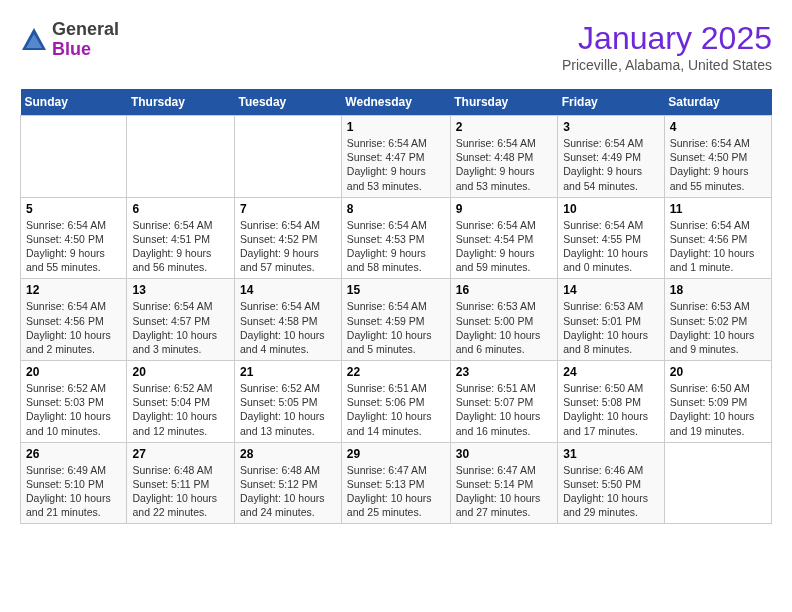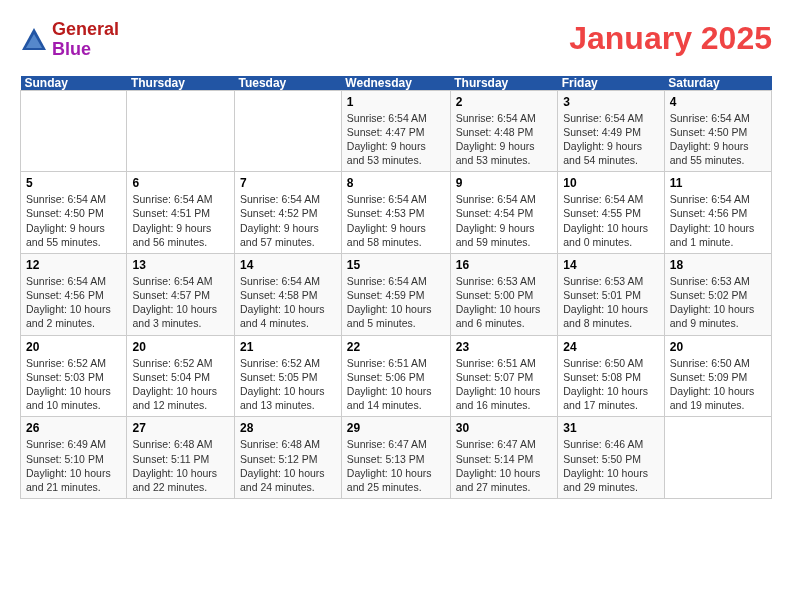--- a/index.html
+++ b/index.html
@@ -21,54 +21,54 @@
       align-items: center;
     }
     .logo-text {
       display: flex;
       flex-direction: column;
       line-height: 1.1;
     }
     .logo-general {
       font-size: 18px;
       font-weight: bold;
-      color: #b91c1c;
+      color: #404040;
     }
     .logo-blue {
       font-size: 18px;
       font-weight: bold;
       color: #a21caf;
     }
     .logo-icon {
       width: 28px;
       height: 28px;
       margin-right: 4px;
     }
     .title-block {
       text-align: right;
     }
     .title-block h1 {
       font-size: 32px;
-      font-weight: bold;
-      color: #ef4444;
+      font-weight: normal;
+      color: #6d28d9;
     }
     .title-block h2 {
       font-size: 14px;
       font-weight: normal;
       color: #555;
     }
     table {
       width: 100%;
       border-collapse: collapse;
       font-size: 10.5px;
     }
     thead tr th {
       background-color: #2255a4;
       color: #fff;
-      padding: 0 4px;
+      padding: 6px 4px;
       text-align: left;
       font-size: 12px;
       font-weight: bold;
     }
     tbody tr td {
       border: 1px solid #ccc;
       vertical-align: top;
       padding: 4px 5px;
       width: 113px;
       min-height: 70px;
@@ -102,20 +102,21 @@
       <polygon points="14,2 26,24 2,24" fill="#2255a4"></polygon>
       <polygon points="14,8 22,22 6,22" fill="#5588cc"></polygon>
     </svg>
     <div class="logo-text">
       <span class="logo-general">General</span>
       <span class="logo-blue">Blue</span>
     </div>
   </div>
   <div class="title-block">
     <h1>January 2025</h1>
+    <h2>Priceville, Alabama, United States</h2>
   </div>
 </div>
 
 <table>
   <thead>
     <tr>
     <th>Sunday</th>
         <th>Thursday</th>
         <th>Tuesday</th>
         <th>Wednesday</th>

